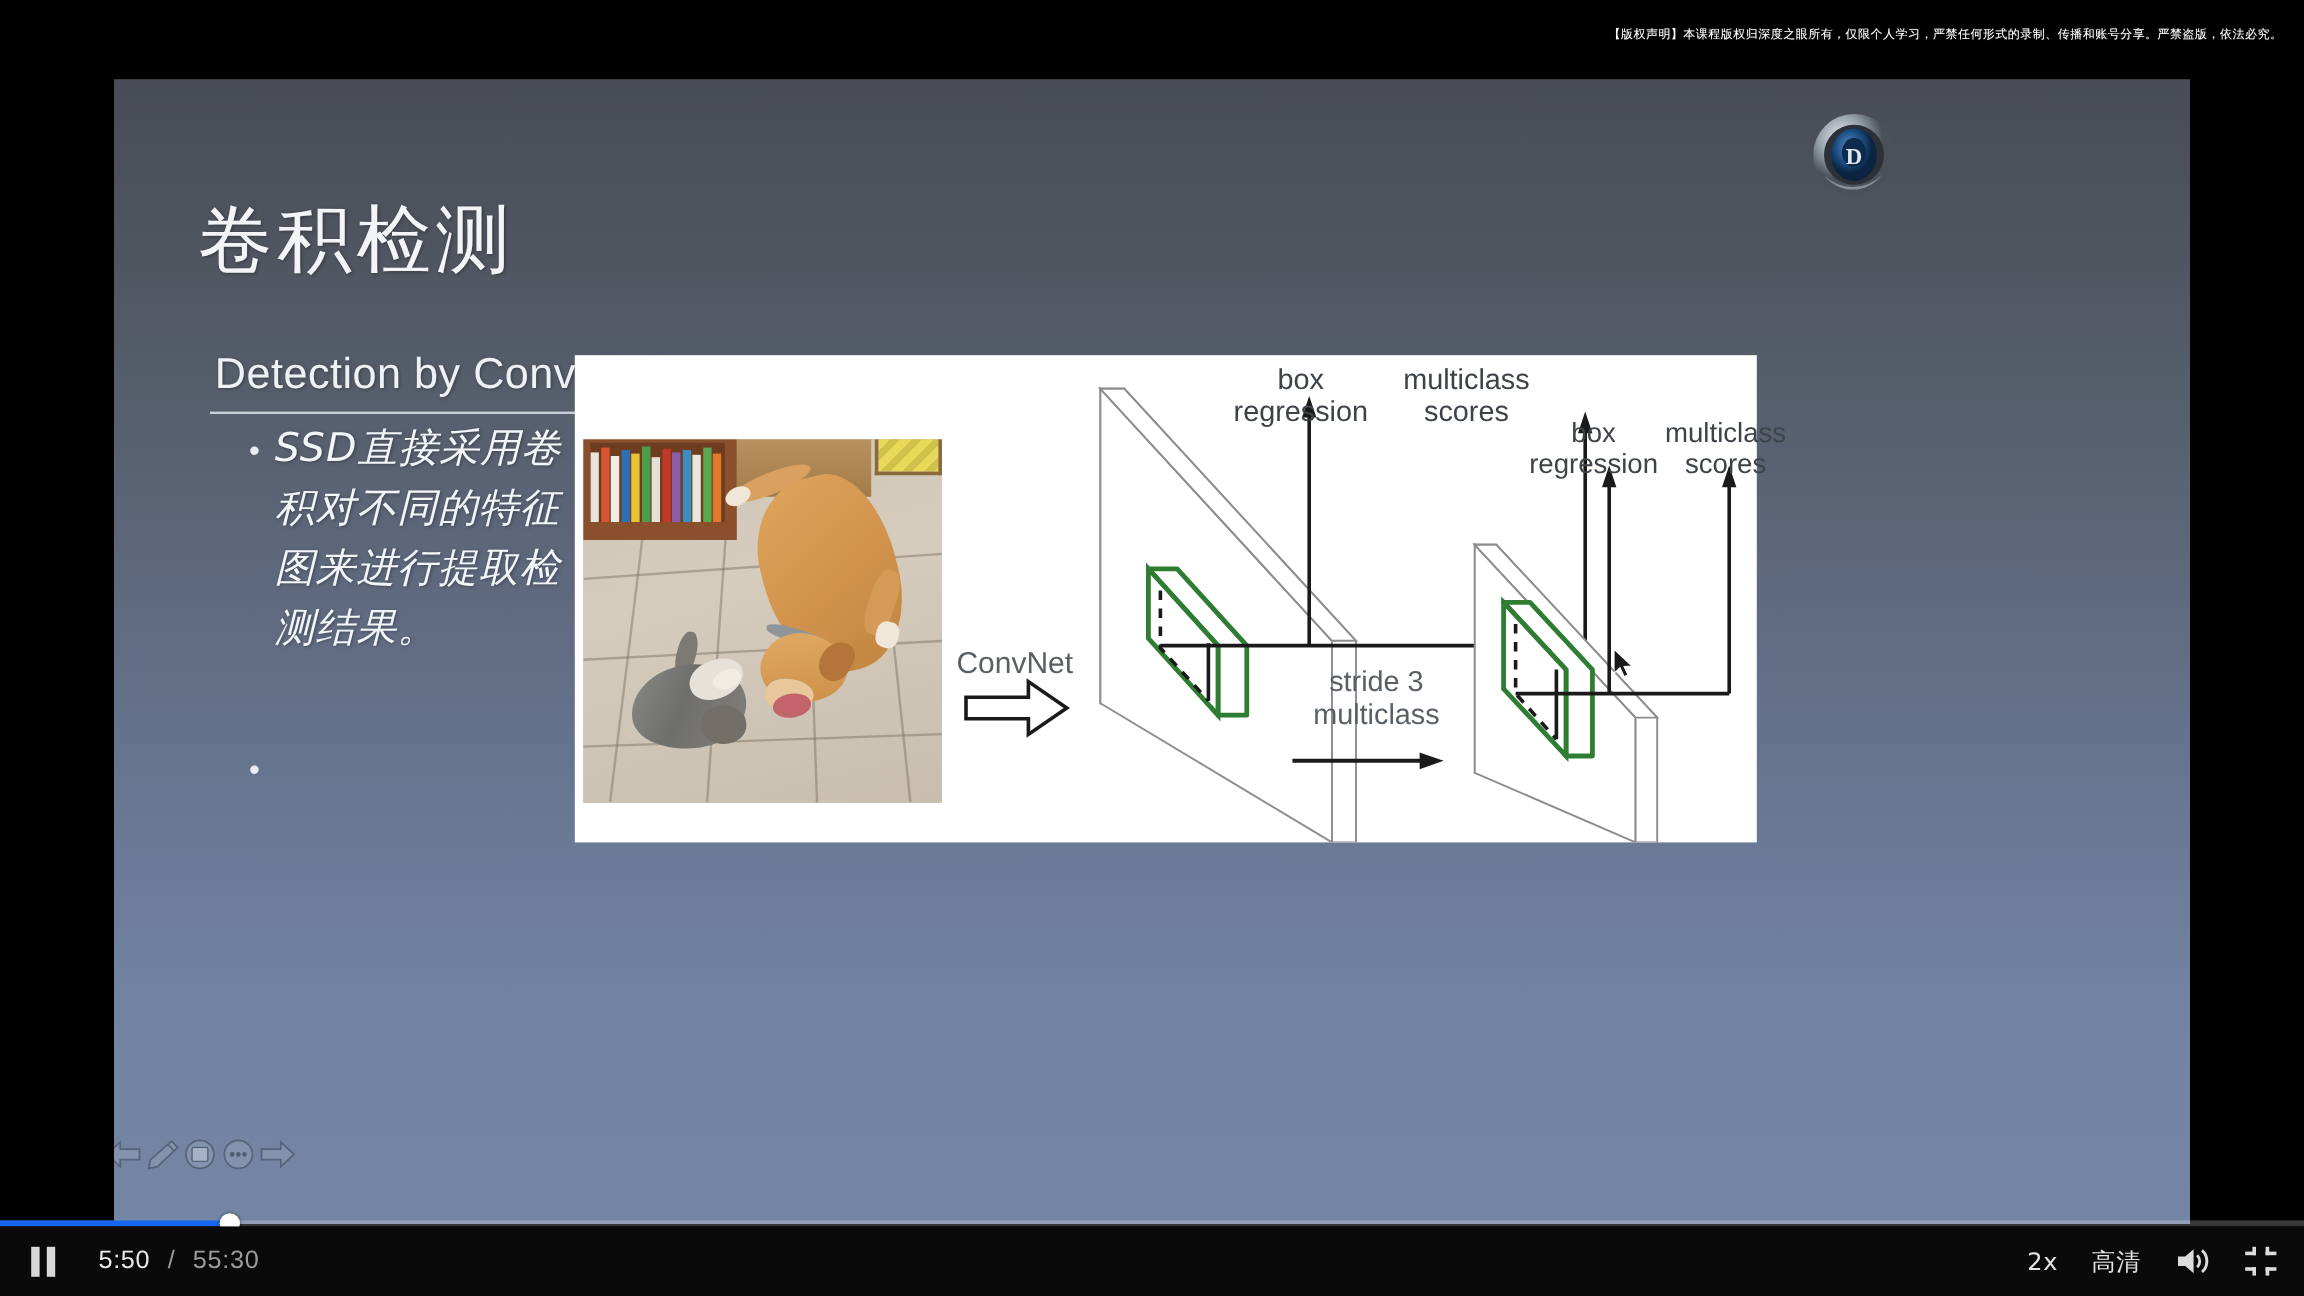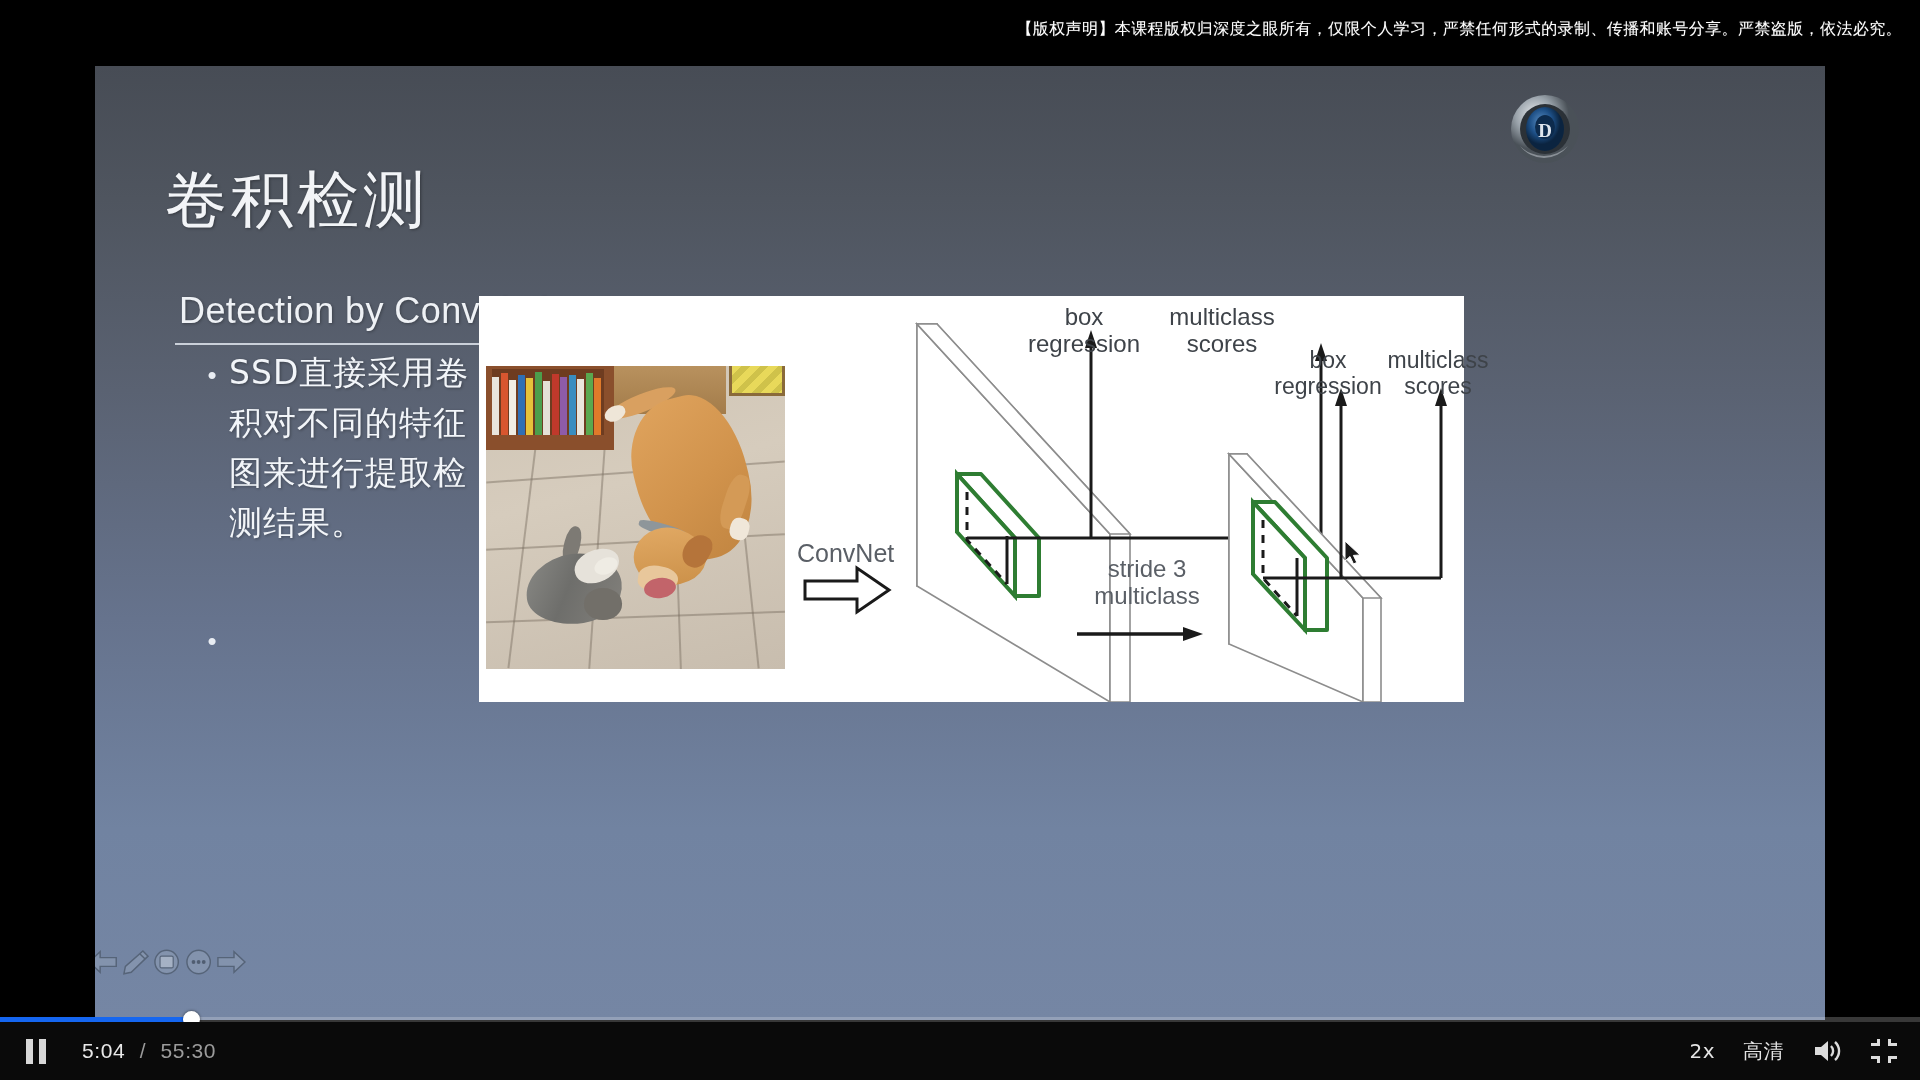--- a/index.html
+++ b/index.html
@@ -8,21 +8,21 @@
 
   #app{ position:relative; width:1920px; height:1080px; background:#000; }
 
   
   .copyright-bar{
     position:absolute; left:0; top:0; width:1920px; height:58px;
     background:#000; display:flex; align-items:center; justify-content:flex-end;
     padding-right:18px;
   }
   .copyright-text{
-    color:#ffffff; font-size:16px; letter-spacing:0.4px;
+    color:#ffffff; font-size:10px; letter-spacing:0.4px;
     font-family:"DejaVu Sans","Liberation Sans",sans-serif;
     white-space:nowrap; text-shadow:0 0 1px rgba(255,255,255,.35);
   }
 
   
   .slide{
     position:absolute; left:95px; top:66px; width:1730px; height:954px;
     background:linear-gradient(to bottom, #474c55 0%, #4f555f 14%, #5a6272 34%,
       #66738d 58%, #7183a1 80%, #7586a4 100%);
     overflow:hidden;
@@ -50,21 +50,21 @@
   .bullets{ position:absolute; left:100px; top:282px; width:330px; }
   .bullet{ display:flex; margin-bottom:66px; }
   .bullet-dot{
     flex:0 0 auto; color:#e9edf3; font-size:26px; line-height:50px;
     width:34px; text-align:center; margin-top:2px;
   }
   .bullet-text{
     color:#f2f5f9; font-size:33px; line-height:50px; letter-spacing:1px;
     font-family:"DejaVu Sans","Liberation Sans",sans-serif;
     text-shadow:1px 1px 3px rgba(0,0,0,.33);
-    width:248px; word-break:break-all;
+    width:248px; word-break:break-all;font-style:italic;
   }
 
   
   .figure-panel{
     position:absolute; left:384px; top:230px; width:985px; height:406px;
     background:#ffffff;
   }
 
   
   .photo{
@@ -369,21 +369,21 @@
     <div class="progress-knob" style="left: calc(9.95% - 8px);"></div>
   </div>
 
   <div class="player">
     <div class="pause-btn">
       <span></span>
       <span></span>
     </div>
 
     <div class="time-display">
-      <span>5:04</span>
+      <span>5:50</span>
       <span class="time-total" style="margin:0 8px;">/</span>
       <span class="time-total">55:30</span>
     </div>
 
     <div class="right-ctrls">
       <div class="speed-label">2x</div>
       <div class="quality-label">高清</div>
       <div class="icon-btn">
         <svg width="30" height="26" viewBox="0 0 30 26">
           <path d="M3 9 L9 9 L16 3 L16 23 L9 17 L3 17 Z" fill="#dcdcdc"></path>

